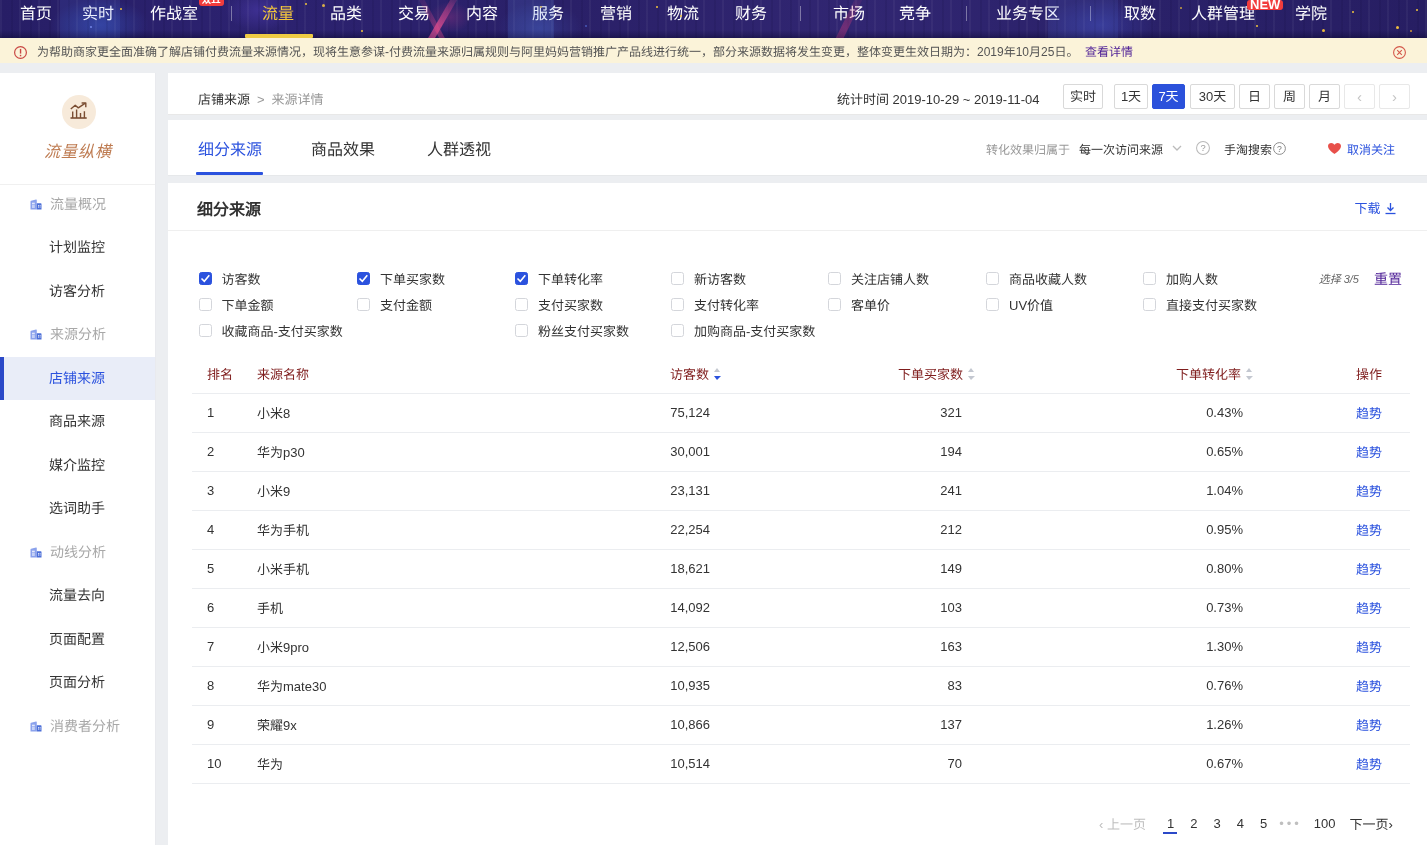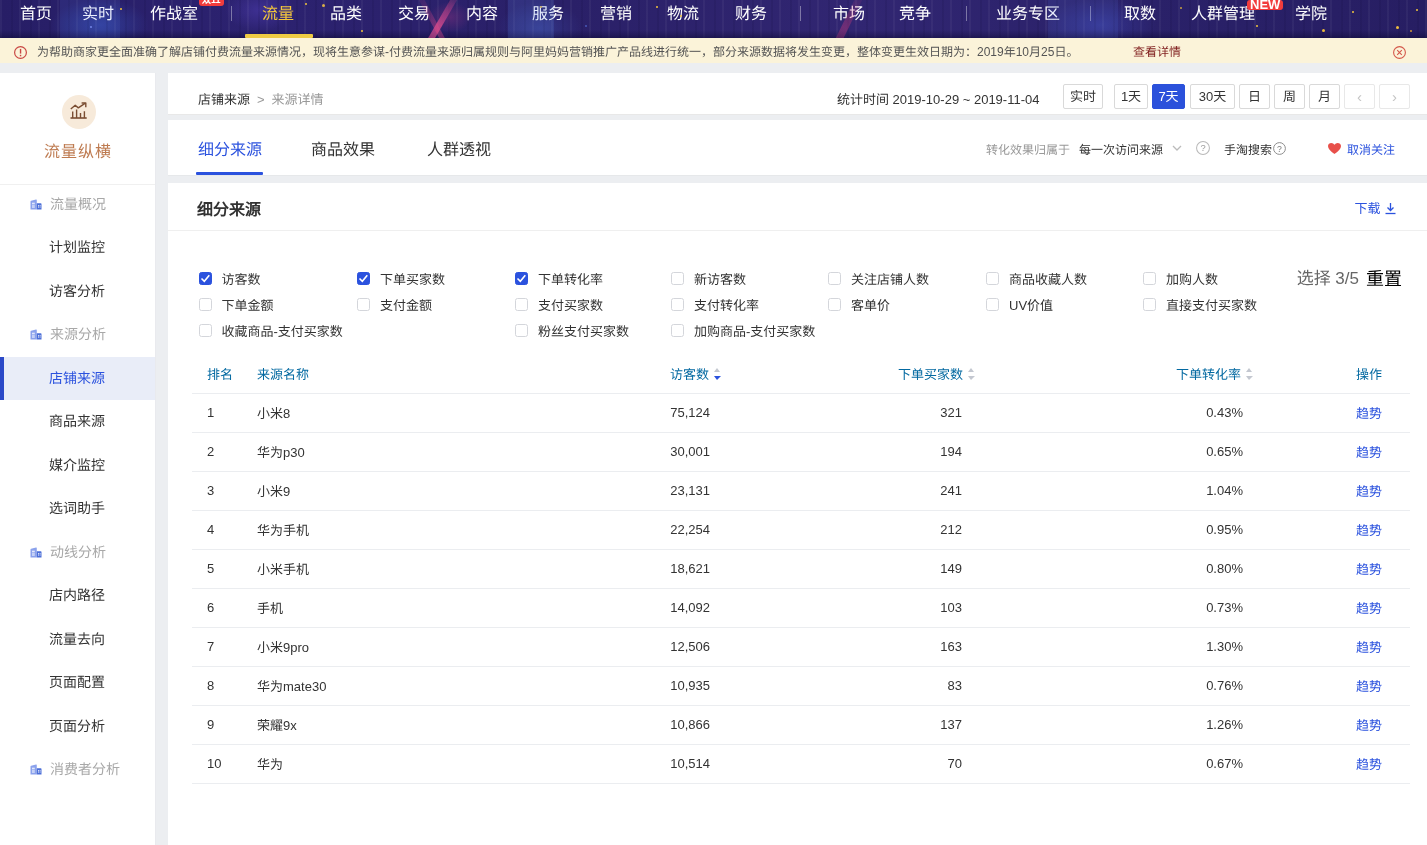--- a/index.html
+++ b/index.html
@@ -22,27 +22,27 @@
 .navitem { position:absolute; top:0; height:38px; line-height:27px; color:#fff; font-size:16px; transform:translateX(-50%); white-space:nowrap; }
 .navitem.sel { color:#F5C83C; }
 .navsep { position:absolute; top:6px; width:1px; height:15px; background:rgba(255,255,255,.38); }
 .navunder { position:absolute; top:34px; height:4px; background:#EFCB43; border-radius:1px; }
 .badge { position:absolute; background:#F23C3C; color:#fff; border-radius:3px; font-size:9px; line-height:11px; padding:0 3px; font-weight:bold; }
 .dot { position:absolute; border-radius:50%; }
 
 
 .notify { position:absolute; left:0; top:38px; width:1427px; height:25px; background:#FBF3D9; font-size:12px; color:#545454; }
 .notify .txt { position:absolute; left:37px; top:2px; line-height:25px; white-space:nowrap; }
-.notify a { color:#7f1d1d; text-decoration:none;margin-left:48px; }
+.notify a { color:#4c1d95; text-decoration:none; }
 .warnico { position:absolute; left:14px; top:8px; width:13px; height:13px; }
 
 
 .sidebar { position:absolute; left:0; top:73px; width:156px; height:772px; background:#fff; border-right:1px solid #E9EAEE; }
 .logo-circle { position:absolute; left:62px; top:22px; width:34px; height:34px; border-radius:50%; background:#F7EADA; }
-.logo-name { position:absolute; left:0; top:65px; width:156px; text-align:center; color:#BE7B51; font-size:16px; letter-spacing:1px; }
+.logo-name { position:absolute; left:0; top:65px; width:156px; text-align:center; color:#BE7B51; font-size:16px; letter-spacing:1px;font-style:italic; }
 .side-sep { position:absolute; left:0; top:111px; width:155px; height:1px; background:#F0F0F0; }
 .smenu { position:absolute; left:0; top:109.5px; width:155px; }
 .smenu .hd, .smenu .it { height:43.5px; line-height:43.5px; position:relative; white-space:nowrap; }
 .smenu .hd { font-size:14px; color:#A8A8A8; padding-left:50px; }
 .smenu .hd svg { position:absolute; left:30px; top:16px; }
 .smenu .it { font-size:14px; color:#333; padding-left:49px; }
 .smenu .it.sel { background:#E9EDF8; color:#2B52DE; }
 .smenu .it.sel:before { content:""; position:absolute; left:0; top:0; width:4px; height:43.5px; background:#2B49C8; }
 
 
@@ -65,26 +65,26 @@
 .card-title { position:absolute; left:29px; top:0; line-height:54px; font-size:16px; font-weight:bold; color:#333; }
 .card-sep { position:absolute; left:0; top:47px; width:1259px; height:1px; background:#EFEFEF; }
 .dl { position:absolute; right:30px; top:0; line-height:52px; font-size:13px; color:#2B52DE; }
 
 
 .ckrow { position:absolute; left:0; width:1259px; height:20px; }
 .ck { position:absolute; display:flex; align-items:center; font-size:13px; color:#333; white-space:nowrap; }
 .ckbox { width:13px; height:13px; border:1px solid #D4D6DB; border-radius:2.5px; background:#fff; margin-right:10px; flex:none; position:relative; }
 .ck.on .ckbox { background:#2B52DE; border-color:#2B52DE; }
 .ck.on .ckbox svg { position:absolute; left:0px; top:1px; }
-.cksel { position:absolute; right:68px; top:0; line-height:20px; font-size:17px; color:#666; }
-.ckreset { position:absolute; right:25px; top:0; line-height:20px; font-size:18px; color:#000000; }
+.cksel { position:absolute; right:68px; top:0; line-height:20px; font-size:11px; color:#666;font-style:italic; }
+.ckreset { position:absolute; right:25px; top:0; line-height:20px; font-size:14px; color:#4c1d95; }
 
 
 .ttable { position:absolute; left:24px; top:172px; width:1218px; border-collapse:collapse; table-layout:fixed; font-size:13px; color:#333; }
-.ttable th { font-weight:normal; color:#0369a1; height:38px; padding:0; text-align:left; }
+.ttable th { font-weight:normal; color:#7f1d1d; height:38px; padding:0; text-align:left; }
 .ttable td { height:39px; padding:0; border-top:1px solid #EBEDF0; }
 .ttable .r { text-align:right; }
 .sorter { display:inline-block; vertical-align:-2px; margin-left:4px; }
 .trend { color:#2B52DE; }
 
 
 .pager { position:absolute; left:931px; top:629px; height:22px; font-size:13px; color:#333; display:flex; align-items:center; }
 .pager .dis { color:#BFBFBF; }
 .pager .pg { margin-left:16px; position:relative; }
 .pager .cur:after { content:""; position:absolute; left:-4px; right:-3px; bottom:-3px; height:2px; background:#2B49C8; }
@@ -185,21 +185,20 @@
       <div class="it sel">店铺来源</div>
       <div class="it">商品来源</div>
       <div class="it">媒介监控</div>
       <div class="it">选词助手</div>
       <div class="hd"><svg width="12" height="11" viewBox="0 0 12 11">
           <path d="M0.5 10.5V2.6a.8.8 0 01.6-.78L6 .6a.6.6 0 01.78.58V10.5z" fill="#8BA2EC"></path>
           <path d="M6.8 10.5V4.2h3.9a.8.8 0 01.8.8v5.5z" fill="#4C6FD8"></path>
           <path d="M8 5.9h1v.9H8zM9.6 5.9h1v.9H9.6zM8 7.6h1v.9H8zM9.6 7.6h1v.9H9.6z" fill="#fff"></path>
           <path d="M2 3.8h2.8v.9H2zM2 5.7h2.8v.9H2zM2 7.6h2.8v.9H2z" fill="#fff"></path>
         </svg>动线分析</div>
-      <div class="it">店内路径</div>
       <div class="it">流量去向</div>
       <div class="it">页面配置</div>
       <div class="it">页面分析</div>
       <div class="hd"><svg width="12" height="11" viewBox="0 0 12 11">
           <path d="M0.5 10.5V2.6a.8.8 0 01.6-.78L6 .6a.6.6 0 01.78.58V10.5z" fill="#8BA2EC"></path>
           <path d="M6.8 10.5V4.2h3.9a.8.8 0 01.8.8v5.5z" fill="#4C6FD8"></path>
           <path d="M8 5.9h1v.9H8zM9.6 5.9h1v.9H9.6zM8 7.6h1v.9H8zM9.6 7.6h1v.9H9.6z" fill="#fff"></path>
           <path d="M2 3.8h2.8v.9H2zM2 5.7h2.8v.9H2zM2 7.6h2.8v.9H2z" fill="#fff"></path>
         </svg>消费者分析</div>
     </div>
@@ -399,13 +398,24 @@
           <td class="r" style="padding-right:11px">10,514</td>
           <td class="r" style="padding-right:13px">70</td>
           <td class="r" style="padding-right:10px">0.67%</td>
           <td class="r" style="padding-right:28px"><span class="trend">趋势</span></td>
         </tr>
         <tr>
           <td colspan="6" style="height:0"></td>
         </tr>
       </tbody>
     </table>
+  <div class="pager" id="pager">
+      <span class="dis">‹ 上一页</span>
+      <span class="pg cur" style="margin-left:21px">1</span>
+      <span class="pg">2</span>
+      <span class="pg">3</span>
+      <span class="pg">4</span>
+      <span class="pg">5</span>
+      <span class="pg dis" style="margin-left:12px;letter-spacing:3px">•••</span>
+      <span class="pg" style="margin-left:12px">100</span>
+      <span class="pg" style="margin-left:14px">下一页›</span>
+    </div>
 </div>
 
 </body></html>

